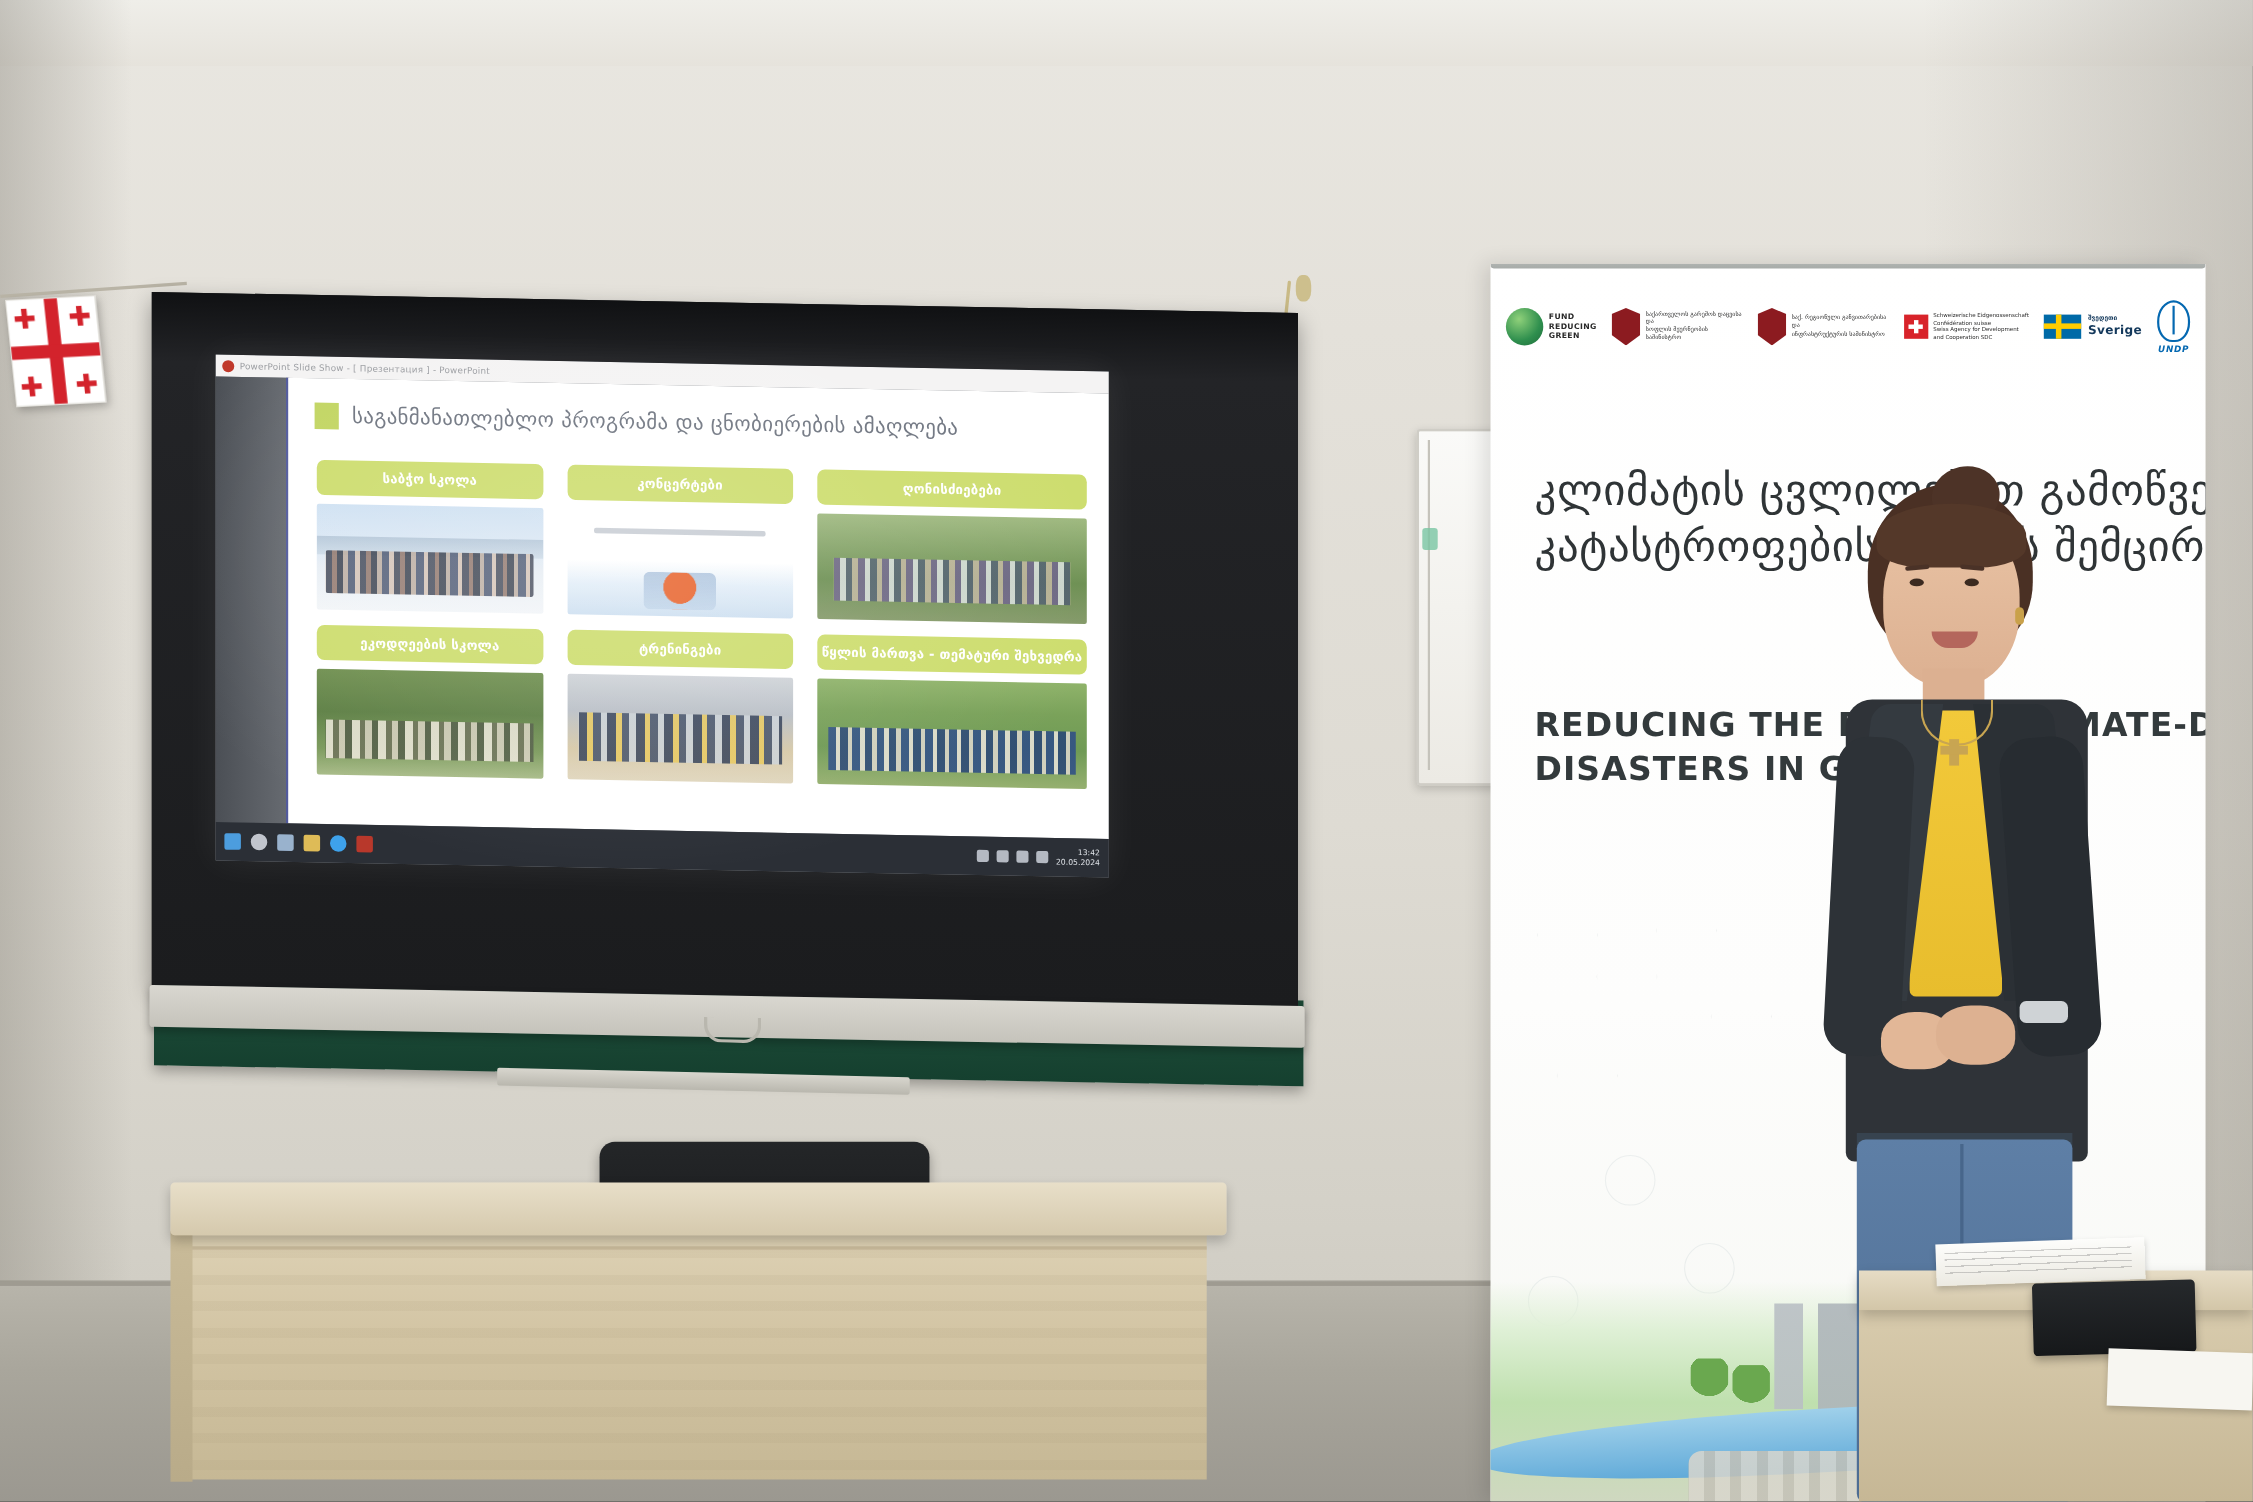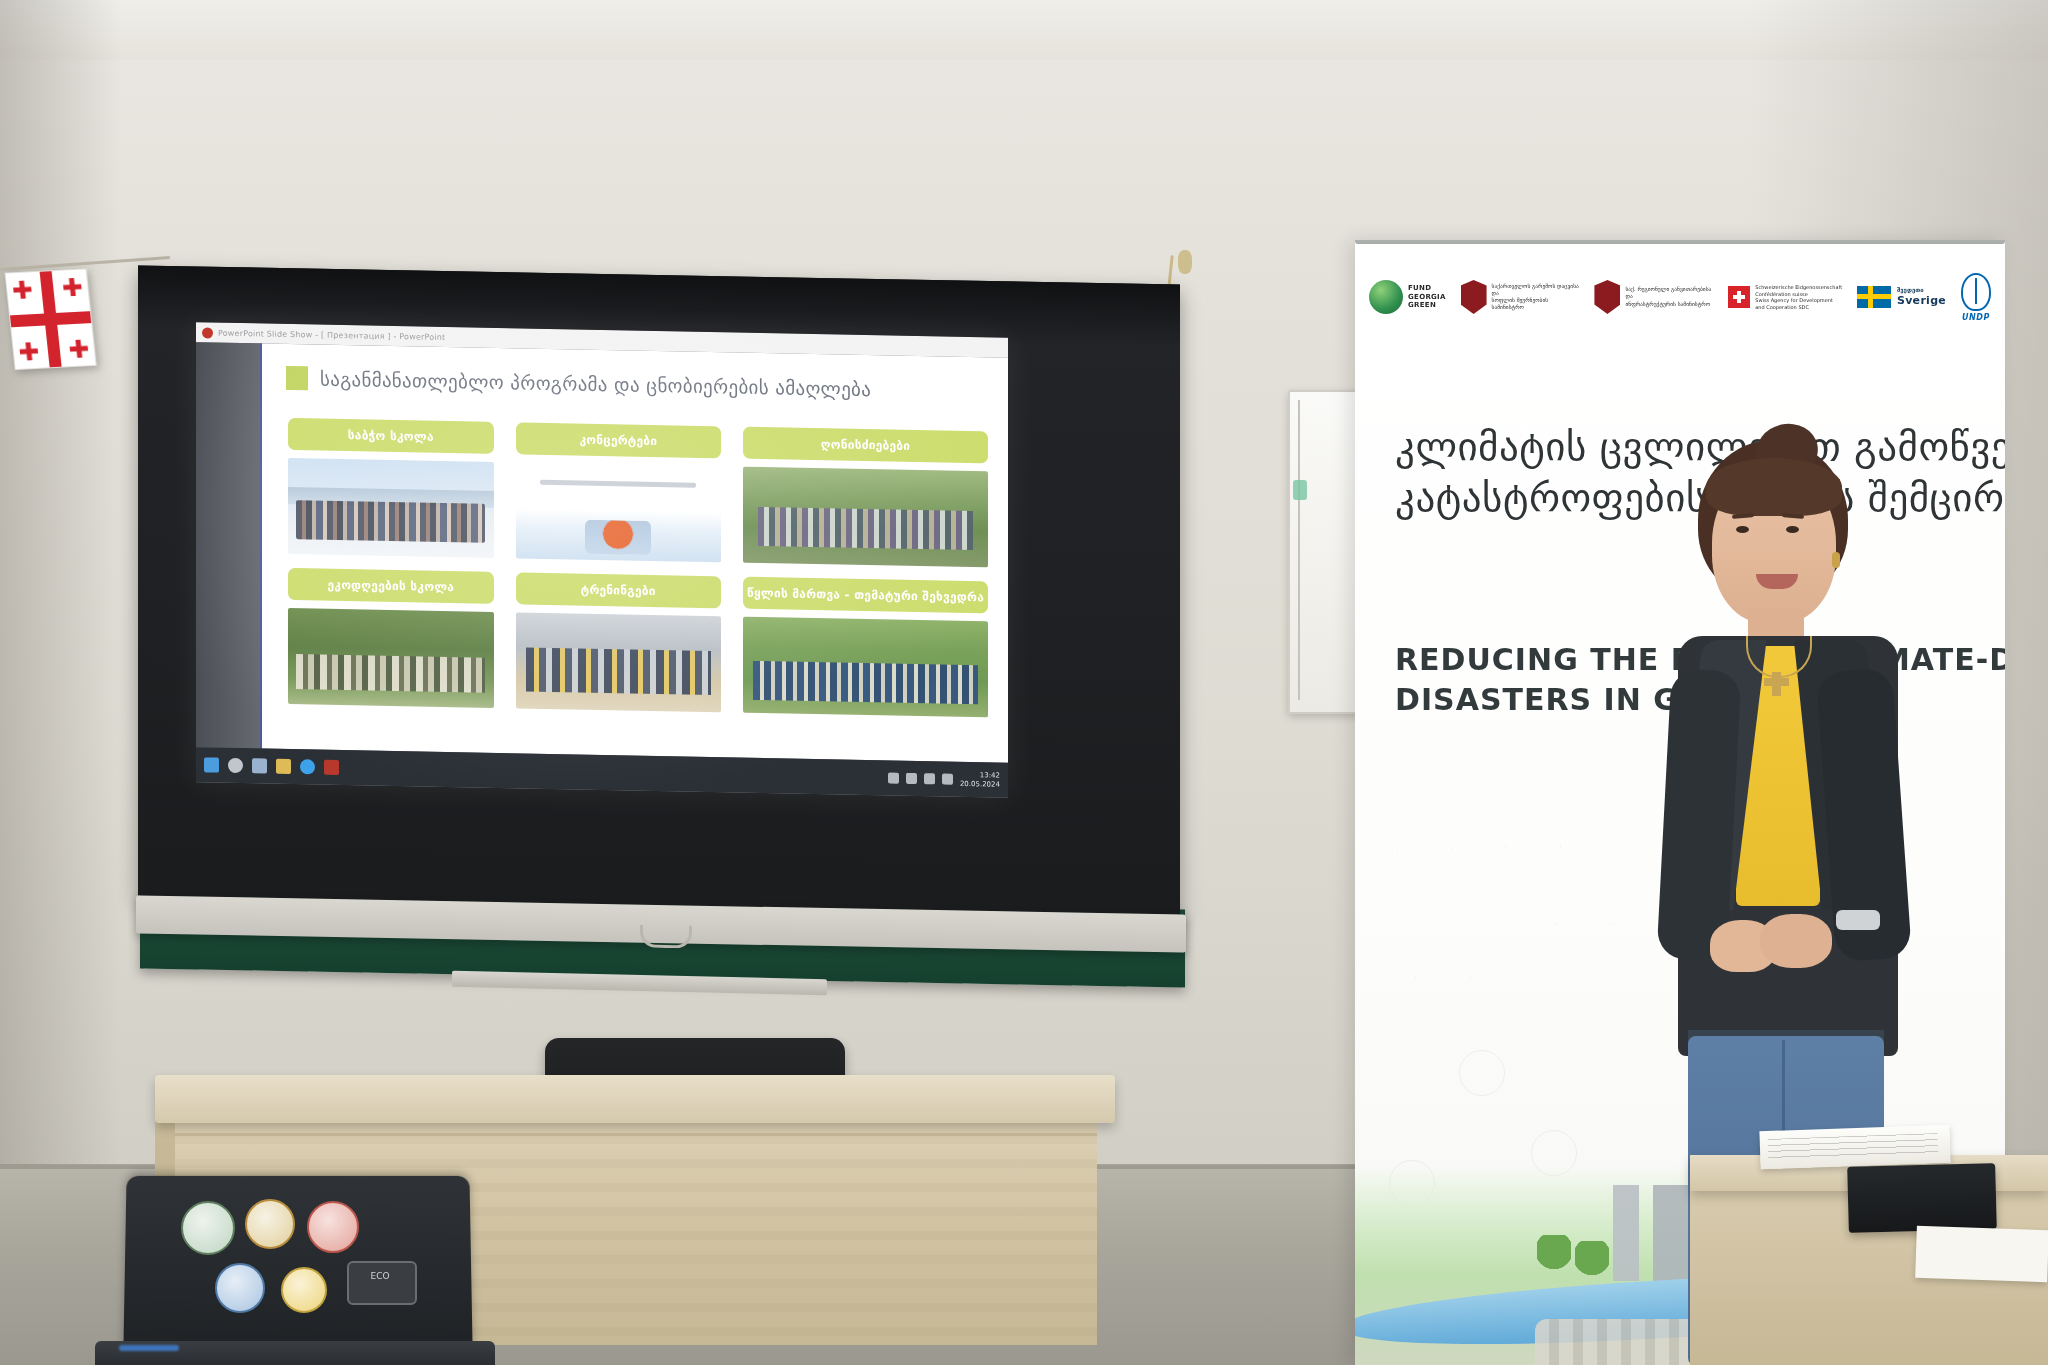--- a/index.html
+++ b/index.html
@@ -678,21 +678,21 @@
 
   <div class="banner">
     <div class="banner-top"></div>
 
     <div class="banner-logos">
 
       <div class="logo logo-gcf">
         <div class="globe"></div>
         <div class="logo-txt">
           <div>FUND</div>
-          <div>GEORGIA</div>
+          <div>REDUCING</div>
           <div>GREEN</div>
         </div>
       </div>
 
       <div class="logo">
         <div class="logo-geo-emblem"></div>
         <div class="logo-geo-txt">
           <div>საქართველოს გარემოს დაცვისა და</div>
           <div>სოფლის მეურნეობის სამინისტრო</div>
         </div>
@@ -802,26 +802,14 @@
 
   <div class="rtable">
     <div class="rtable-front"></div>
     <div class="rtable-top"></div>
   </div>
   <div class="papers"></div>
   <div class="papers-lines"></div>
   <div class="notebook"></div>
   <div class="paper2"></div>
 
-  <div class="laptop">
-    <div class="lid"></div>
-    <div class="sticker st1"></div>
-    <div class="sticker st2"></div>
-    <div class="sticker st3"></div>
-    <div class="sticker st4"></div>
-    <div class="sticker st5"></div>
-    <div class="sticker st6"></div>
-    <div class="st6-t">ECO</div>
-    <div class="base"></div>
-    <div class="base-glow"></div>
-  </div>
 
 </div>
 
 </body></html>

